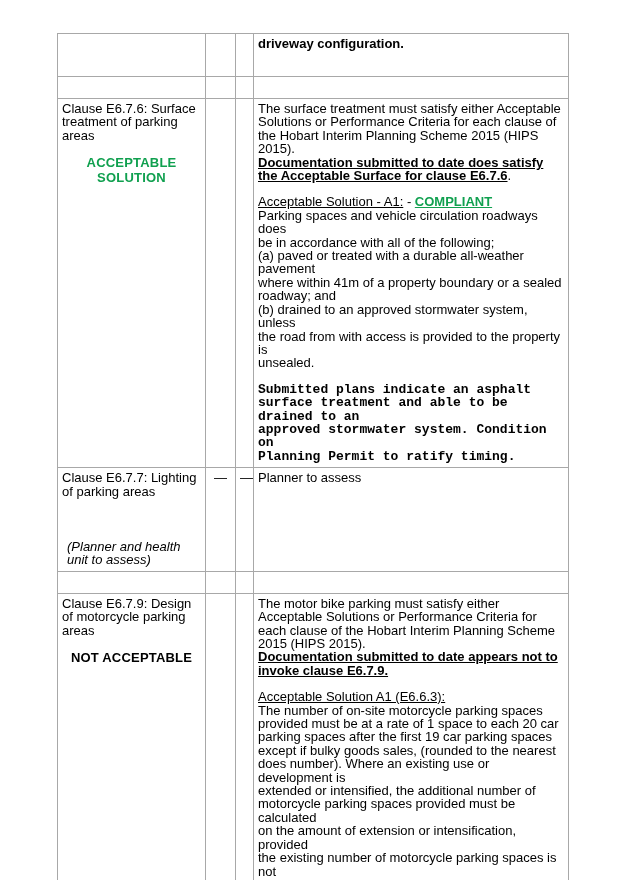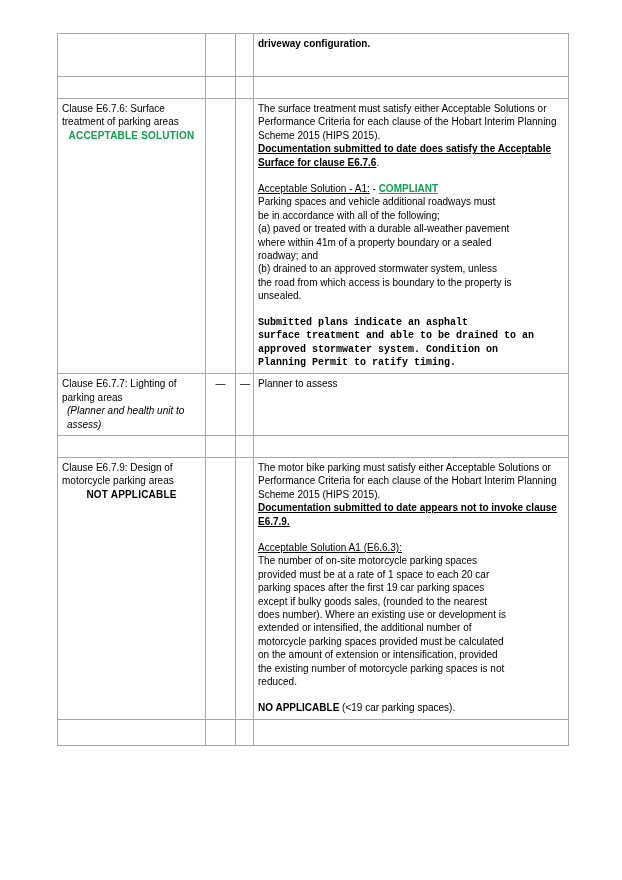--- a/index.html
+++ b/index.html
@@ -26,49 +26,51 @@
     left: 57px;
     top: 33px;
     width: 511px;
     border-collapse: collapse;
     table-layout: fixed;
   }
   .doc-table td {
     border: 1px solid #a8a8a8;
     vertical-align: top;
     padding: 3px 4px 4px 4px;
-    font-size: 10px;
+    font-size: 13px;
     line-height: 13.4px;
     font-family: "Liberation Sans", sans-serif;
   }
   col.c-clause  { width: 148px; }
   col.c-mark1   { width: 30px; }
   col.c-mark2   { width: 18px; }
   col.c-detail  { width: 315px; }
 
   .cell-clause { padding-left: 6px; }
   .cell-mark {
     text-align: center;
     padding-top: 4px;
     font-size: 11.3px;
   }
   .cell-detail { padding-left: 6px; }
 
   .clause-title { }
   .clause-note {
     font-style: italic;
     padding-left: 5px;
+    margin-top: 42px;
   }
   .clause-note-2 {
     font-style: italic;
     padding-left: 3px;
   }
   .status-stamp {
     text-align: center;
     font-weight: bold;
+    margin-top: 14px;
     line-height: 14.5px;
     letter-spacing: 0.2px;
   }
   .status-green { color: #10a04f; }
   .status-black { color: #000000; }
 
   .para { margin: 0; }
   .spacer { height: 13px; }
   .bold { font-weight: bold; }
   .underline { text-decoration: underline; }
@@ -122,27 +124,27 @@
         <td class="cell-detail">
           <div class="para">The surface treatment must satisfy either Acceptable Solutions or Performance Criteria for each clause of the Hobart Interim Planning Scheme 2015 (HIPS 2015).</div>
           <div class="para">
             <span class="bu">Documentation submitted to date does satisfy the Acceptable Surface for clause E6.7.6</span><span>.</span>
           </div>
           <div class="spacer"></div>
           <div class="para">
             <span class="underline">Acceptable Solution - A1:</span><span> - </span><span class="green-bold">COMPLIANT</span>
           </div>
           <div>
-            <div class="para">Parking spaces and vehicle additional roadways must</div>
+            <div class="para">Parking spaces and vehicle circulation roadways does</div>
             <div class="para">be in accordance with all of the following;</div>
             <div class="para">(a) paved or treated with a durable all-weather pavement</div>
             <div class="para">where within 41m of a property boundary or a sealed</div>
             <div class="para">roadway; and</div>
             <div class="para">(b) drained to an approved stormwater system, unless</div>
-            <div class="para">the road from which access is boundary to the property is</div>
+            <div class="para">the road from with access is provided to the property is</div>
             <div class="para">unsealed.</div>
           </div>
           <div class="spacer"></div>
           <div class="bold-block">
             <div class="para">Submitted plans indicate an asphalt</div>
             <div class="para">surface treatment and able to be drained to an</div>
             <div class="para">approved stormwater system. Condition on</div>
             <div class="para">Planning Permit to ratify timing.</div>
           </div>
         </td>
@@ -162,21 +164,21 @@
       <tr class="empty-row">
         <td class="cell-clause"></td>
         <td class="cell-mark"></td>
         <td class="cell-mark"></td>
         <td class="cell-detail"></td>
       </tr>
 
       <tr>
         <td class="cell-clause">
           <div class="clause-title">Clause E6.7.9: Design of motorcycle parking areas</div>
-          <div class="status-stamp status-black">NOT APPLICABLE</div>
+          <div class="status-stamp status-black">NOT ACCEPTABLE</div>
         </td>
         <td class="cell-mark"></td>
         <td class="cell-mark"></td>
         <td class="cell-detail">
           <div class="para">The motor bike parking must satisfy either Acceptable Solutions or Performance Criteria for each clause of the Hobart Interim Planning Scheme 2015 (HIPS 2015).</div>
           <div class="para bu">Documentation submitted to date appears not to invoke clause E6.7.9.</div>
           <div class="spacer"></div>
           <div class="para underline">Acceptable Solution A1 (E6.6.3):</div>
           <div>
             <div class="para">The number of on-site motorcycle parking spaces</div>

